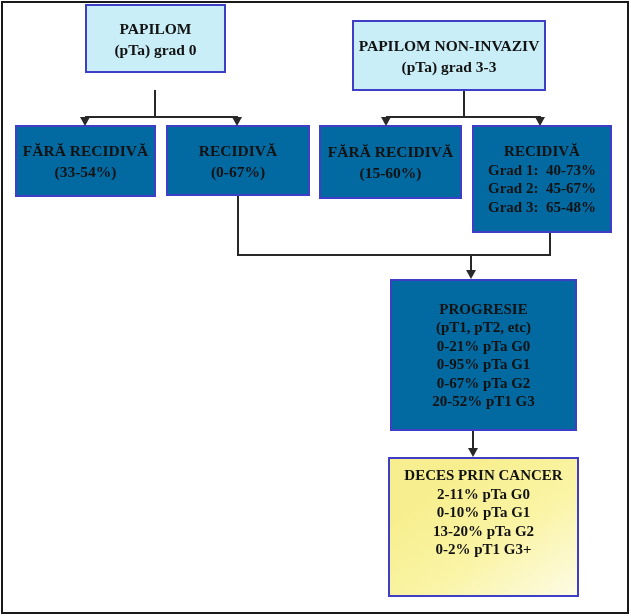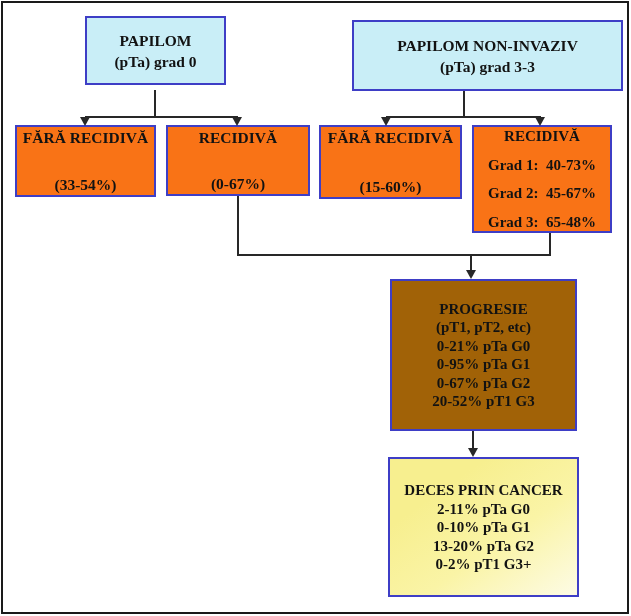--- a/index.html
+++ b/index.html
@@ -21,47 +21,47 @@
     border:2px solid #3e3ec6;
     display:flex;
     flex-direction:column;
     justify-content:center;
     align-items:center;
     text-align:center;
     font-weight:bold;
     color:#121212;
   }
   .cyan{background:#c9eef7;}
-  .yellow{background:#f97316;justify-content:space-between;}
-  .green{background:#a16207;}
+  .yellow{background:#0369a1;}
+  .green{background:#0369a1;}
   .ygrad{background:linear-gradient(145deg,#f7ef8f 25%,#faf4a6 60%,#fdfbe2 98%);}
   .ln{white-space:pre-wrap;font-size:15.5px;line-height:21px;}
   .ln.sm{font-size:15px;line-height:18.5px;}
   .hline,.vline{position:absolute;background:#282828;}
   .hline{height:2px;}
   .vline{width:2px;}
   .arrow-down{
     position:absolute;width:0;height:0;
     border-left:5px solid transparent;
     border-right:5px solid transparent;
     border-top:9px solid #282828;
   }
 </style>
 </head>
 <body>
 
 <div id="canvas">
   <div class="frame"></div>
 
-  <div class="box cyan" style="left:85px;top:16px;width:141px;height:69px">
+  <div class="box cyan" style="left:85px;top:4px;width:141px;height:69px">
     <div class="ln">PAPILOM</div>
     <div class="ln">(pTa) grad 0</div>
   </div>
 
-  <div class="box cyan" style="left:352px;top:20px;width:271px;height:71px">
+  <div class="box cyan" style="left:352px;top:20px;width:194px;height:71px">
     <div class="ln">PAPILOM NON-INVAZIV</div>
     <div class="ln">(pTa) grad 3-3</div>
   </div>
 
   <div class="box yellow" style="left:15px;top:125px;width:141px;height:72px">
     <div class="ln">FĂRĂ RECIDIVĂ</div>
     <div class="ln">(33-54%)</div>
   </div>
 
   <div class="box yellow" style="left:166px;top:125px;width:144px;height:71px">
@@ -83,21 +83,21 @@
 
   <div class="box green" style="left:390px;top:279px;width:187px;height:152px">
     <div class="ln sm">PROGRESIE</div>
     <div class="ln sm">(pT1, pT2, etc)</div>
     <div class="ln sm">0-21% pTa G0</div>
     <div class="ln sm">0-95% pTa G1</div>
     <div class="ln sm">0-67% pTa G2</div>
     <div class="ln sm">20-52% pT1 G3</div>
   </div>
 
-  <div class="box ygrad" style="left:388px;top:457px;width:191px;height:140px;justify-content:flex-start;padding-top:22px">
+  <div class="box ygrad" style="left:388px;top:457px;width:191px;height:140px;justify-content:flex-start;padding-top:7px">
     <div class="ln sm">DECES PRIN CANCER</div>
     <div class="ln sm">2-11% pTa G0</div>
     <div class="ln sm">0-10% pTa G1</div>
     <div class="ln sm">13-20% pTa G2</div>
     <div class="ln sm">0-2% pT1 G3+</div>
   </div>
 
   <div class="vline" style="left:154px;top:90px;height:27px"></div>
   <div class="hline" style="left:85px;top:116px;width:153px"></div>
   <div class="arrow-down" style="left:80px;top:117px"></div>

